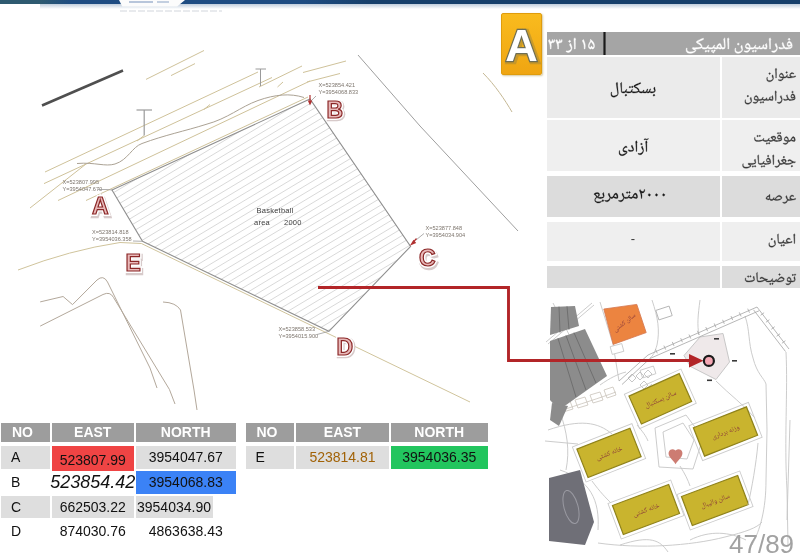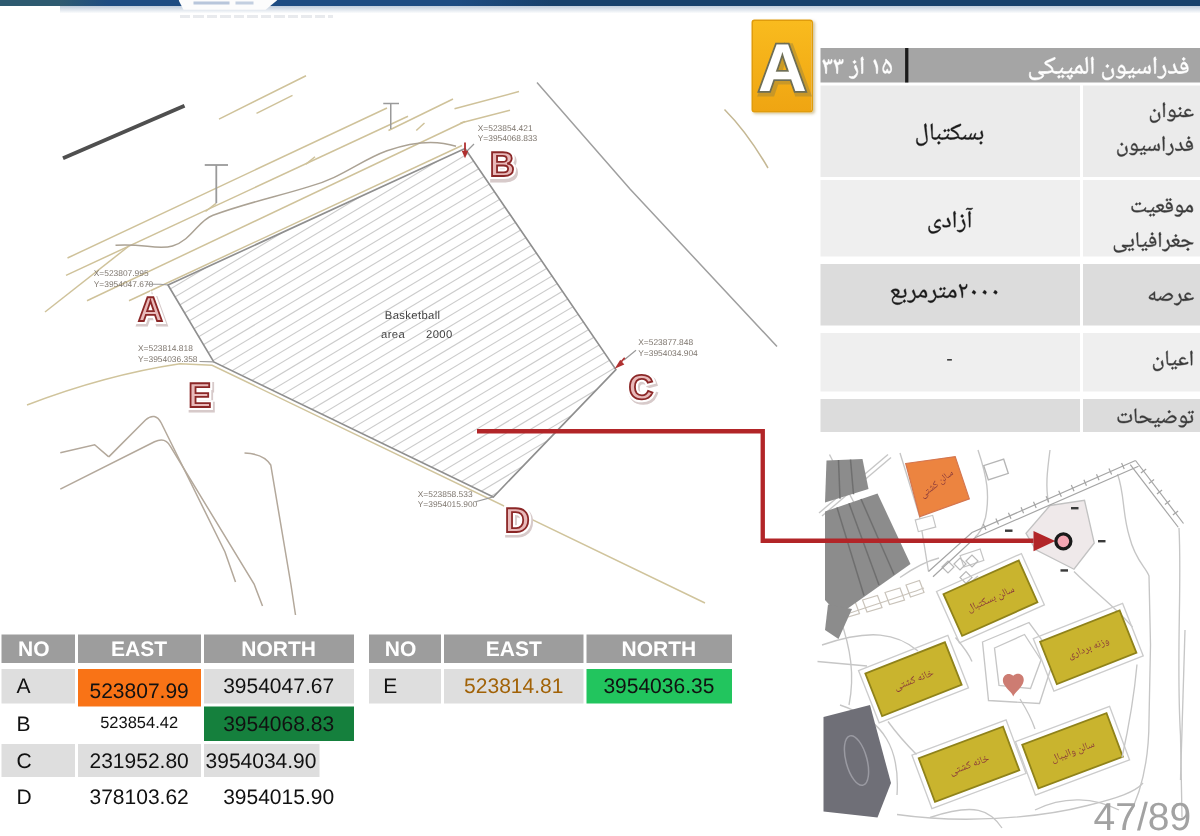--- a/index.html
+++ b/index.html
@@ -32,34 +32,34 @@
 <div class="abs" style="left:721.5px;top:222px;width:78.5px;height:39px;background:#efefef"></div>
 
 <div class="abs" style="left:546.5px;top:266px;width:173px;height:22px;background:#dcdcdc"></div>
 <div class="abs" style="left:721.5px;top:266px;width:78.5px;height:22px;background:#dcdcdc"></div>
 
 <div class="abs" style="left:1px;top:422.5px;width:49px;height:19.5px;background:#9d9d9d;font-size:14px;font-weight:bold;color:#fff;display:flex;align-items:center;justify-content:flex-start;padding-left:11px;">NO</div>
 <div class="abs" style="left:51.5px;top:422.5px;width:82.5px;height:19.5px;background:#9d9d9d;font-size:14px;font-weight:bold;color:#fff;display:flex;align-items:center;justify-content:center;">EAST</div>
 <div class="abs" style="left:135.5px;top:422.5px;width:100.5px;height:19.5px;background:#9d9d9d;font-size:14px;font-weight:bold;color:#fff;display:flex;align-items:center;justify-content:center;">NORTH</div>
 
 <div class="abs" style="left:1px;top:445.5px;width:49px;height:23.5px;background:#dedede;font-size:14px;font-weight:normal;color:#111;display:flex;align-items:center;justify-content:flex-start;padding-left:10px;">A</div>
-<div class="abs" style="left:51.5px;top:445.5px;width:82.5px;height:29px;background:#f97316;font-size:14px;font-weight:normal;color:#111;display:flex;align-items:center;justify-content:center;">523807.99</div>
+<div class="abs" style="left:51.5px;top:445.5px;width:82.5px;height:29px;background:#ef4444;font-size:14px;font-weight:normal;color:#111;display:flex;align-items:center;justify-content:center;">523807.99</div>
 <div class="abs" style="left:135.5px;top:445.5px;width:100.5px;height:23.5px;background:#dedede;font-size:14px;font-weight:normal;color:#111;display:flex;align-items:center;justify-content:center;">3954047.67</div>
 
 <div class="abs" style="left:1px;top:471px;width:49px;height:22.5px;background:#ffffff;font-size:14px;font-weight:normal;color:#111;display:flex;align-items:center;justify-content:flex-start;padding-left:10px;">B</div>
-<div class="abs" style="left:51.5px;top:471px;width:82.5px;height:22.5px;background:#ffffff;font-size:11px;font-weight:normal;color:#111;display:flex;align-items:center;justify-content:center;">523854.42</div>
-<div class="abs" style="left:135.5px;top:471px;width:100.5px;height:22.5px;background:#15803d;font-size:14px;font-weight:normal;color:#111;display:flex;align-items:center;justify-content:center;">3954068.83</div>
+<div class="abs" style="left:51.5px;top:471px;width:82.5px;height:22.5px;background:#ffffff;font-size:18px;font-weight:normal;color:#111;display:flex;align-items:center;justify-content:center;font-style:italic;">523854.42</div>
+<div class="abs" style="left:135.5px;top:471px;width:100.5px;height:22.5px;background:#3b82f6;font-size:14px;font-weight:normal;color:#111;display:flex;align-items:center;justify-content:center;">3954068.83</div>
 
 <div class="abs" style="left:1px;top:495.5px;width:49px;height:22.0px;background:#dedede;font-size:14px;font-weight:normal;color:#111;display:flex;align-items:center;justify-content:flex-start;padding-left:10px;">C</div>
-<div class="abs" style="left:51.5px;top:495.5px;width:82.5px;height:22.0px;background:#dedede;font-size:14px;font-weight:normal;color:#111;display:flex;align-items:center;justify-content:center;">231952.80</div>
+<div class="abs" style="left:51.5px;top:495.5px;width:82.5px;height:22.0px;background:#dedede;font-size:14px;font-weight:normal;color:#111;display:flex;align-items:center;justify-content:center;">662503.22</div>
 <div class="abs" style="left:135.5px;top:495.5px;width:77px;height:22.0px;background:#dedede;font-size:14px;font-weight:normal;color:#111;display:flex;align-items:center;justify-content:center;">3954034.90</div>
 
 <div class="abs" style="left:1px;top:519.5px;width:49px;height:22.5px;background:#ffffff;font-size:14px;font-weight:normal;color:#111;display:flex;align-items:center;justify-content:flex-start;padding-left:10px;">D</div>
-<div class="abs" style="left:51.5px;top:519.5px;width:82.5px;height:22.5px;background:#ffffff;font-size:14px;font-weight:normal;color:#111;display:flex;align-items:center;justify-content:center;">378103.62</div>
-<div class="abs" style="left:135.5px;top:519.5px;width:100.5px;height:22.5px;background:#ffffff;font-size:14px;font-weight:normal;color:#111;display:flex;align-items:center;justify-content:center;">3954015.90</div>
+<div class="abs" style="left:51.5px;top:519.5px;width:82.5px;height:22.5px;background:#ffffff;font-size:14px;font-weight:normal;color:#111;display:flex;align-items:center;justify-content:center;">874030.76</div>
+<div class="abs" style="left:135.5px;top:519.5px;width:100.5px;height:22.5px;background:#ffffff;font-size:14px;font-weight:normal;color:#111;display:flex;align-items:center;justify-content:center;">4863638.43</div>
 
 <div class="abs" style="left:245.5px;top:422.5px;width:48.5px;height:19.5px;background:#9d9d9d;font-size:14px;font-weight:bold;color:#fff;display:flex;align-items:center;justify-content:flex-start;padding-left:11px;">NO</div>
 <div class="abs" style="left:296px;top:422.5px;width:93px;height:19.5px;background:#9d9d9d;font-size:14px;font-weight:bold;color:#fff;display:flex;align-items:center;justify-content:center;">EAST</div>
 <div class="abs" style="left:390.5px;top:422.5px;width:97.5px;height:19.5px;background:#9d9d9d;font-size:14px;font-weight:bold;color:#fff;display:flex;align-items:center;justify-content:center;">NORTH</div>
 
 <div class="abs" style="left:245.5px;top:445.5px;width:48.5px;height:23.5px;background:#dedede;font-size:14px;font-weight:normal;color:#111;display:flex;align-items:center;justify-content:flex-start;padding-left:10px;">E</div>
 <div class="abs" style="left:296px;top:445.5px;width:93px;height:23.5px;background:#dedede;font-size:14px;font-weight:normal;color:#a16207;display:flex;align-items:center;justify-content:center;">523814.81</div>
 <div class="abs" style="left:390.5px;top:445.5px;width:97.5px;height:23.5px;background:#22c55e;font-size:14px;font-weight:normal;color:#111;display:flex;align-items:center;justify-content:center;">3954036.35</div>
 
 <svg xmlns="http://www.w3.org/2000/svg" width="800" height="557" viewBox="0 0 800 557" style="position:absolute;left:0;top:0;z-index:3;pointer-events:none">

